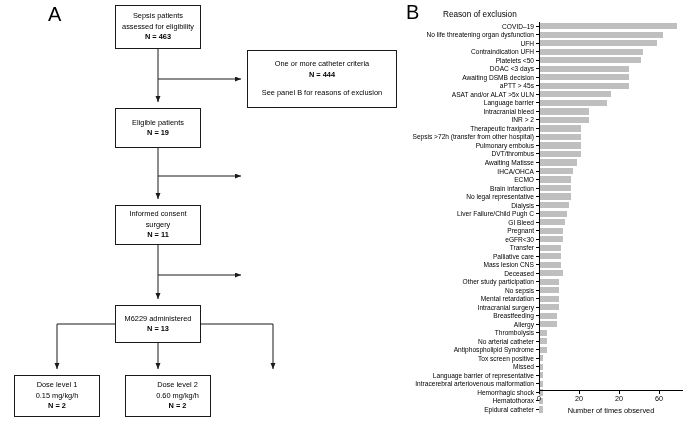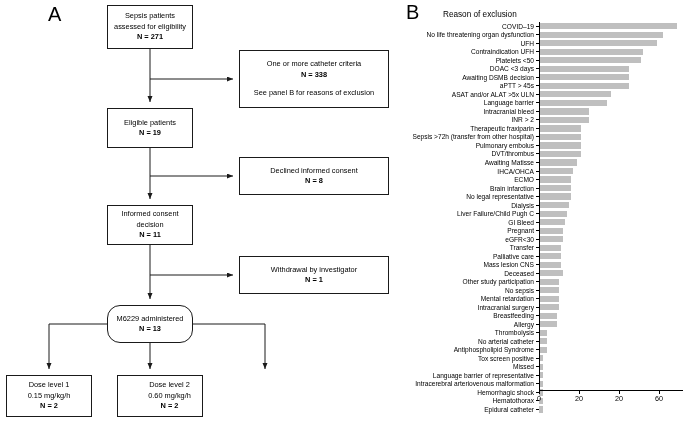--- a/index.html
+++ b/index.html
@@ -26,21 +26,21 @@
     font-weight: 400;
     line-height: 1;
     color: #000;
   }
   #panel-letter-a { left: 48px; top: 4px; }
   #panel-letter-b { left: 406px; top: 2px; }
 
   
   #flowchart {
     position: absolute;
-    left: 0; top: 0;
+    left: 8px; top: 0;
     width: 400px; height: 397px;
   }
   .flow-box {
     position: absolute;
     box-sizing: border-box;
     border: 1px solid #1a1a1a;
     background: #ffffff;
     display: flex;
     flex-direction: column;
     align-items: center;
@@ -54,21 +54,21 @@
   .flow-box .ln { display: block; white-space: nowrap; }
   .flow-box .ln.b { font-weight: bold; }
   .flow-box .ln.gap { margin-top: 8px; }
 
   #box-screened   { left: 107px; top: 5px;   width: 86px;  height: 44px; }
   #box-excluded   { left: 239px; top: 50px;  width: 150px; height: 58px; }
   #box-eligible   { left: 107px; top: 108px; width: 86px;  height: 40px; }
   #box-declined   { left: 239px; top: 157px; width: 150px; height: 38px; }
   #box-consent    { left: 107px; top: 205px; width: 86px;  height: 40px; }
   #box-withdrawal { left: 239px; top: 256px; width: 150px; height: 38px; }
-  #box-admin      { left: 107px; top: 305px; width: 86px;  height: 38px; border-radius: 13px; }
+  #box-admin      { left: 107px; top: 305px; width: 86px;  height: 38px; }
   #box-dose1      { left: 6px;   top: 375px; width: 86px;  height: 42px; }
   #box-dose2      { left: 117px; top: 375px; width: 86px;  height: 42px; padding-left: 22px; }
   #box-dose3      { left: 222px; top: 375px; width: 86px;  height: 42px; }
 
   #flow-lines { position: absolute; left: 0; top: 0; width: 400px; height: 423px; }
 
   
   #chart {
     position: absolute;
     left: 395px; top: 0;
@@ -196,49 +196,41 @@
 
         <line x1="150" y1="343" x2="150" y2="369" marker-end="url(#arrow)"></line>
         <path d="M107,324 L49,324 L49,369" marker-end="url(#arrow)"></path>
         <path d="M193,324 L265,324 L265,369" marker-end="url(#arrow)"></path>
       </g>
     </svg>
 
     <div class="flow-box" id="box-screened">
       <span class="ln">Sepsis patients</span>
       <span class="ln">assessed for eligibility</span>
-      <span class="ln b">N = 271</span>
+      <span class="ln b">N = 463</span>
     </div>
 
     <div class="flow-box" id="box-excluded">
       <span class="ln">One or more catheter criteria</span>
-      <span class="ln b">N = 338</span>
+      <span class="ln b">N = 444</span>
       <span class="ln gap">See panel B for reasons of exclusion</span>
     </div>
 
     <div class="flow-box" id="box-eligible">
       <span class="ln">Eligible patients</span>
       <span class="ln b">N = 19</span>
     </div>
 
-    <div class="flow-box" id="box-declined">
-      <span class="ln">Declined informed consent</span>
-      <span class="ln b">N = 8</span>
-    </div>
 
     <div class="flow-box" id="box-consent">
       <span class="ln">Informed consent</span>
-      <span class="ln">decision</span>
+      <span class="ln">surgery</span>
       <span class="ln b">N = 11</span>
     </div>
 
-    <div class="flow-box" id="box-withdrawal">
-      <span class="ln">Withdrawal by investigator</span>
-      <span class="ln b">N = 1</span>
-    </div>
 
     <div class="flow-box" id="box-admin">
       <span class="ln">M6229 administered</span>
       <span class="ln b">N = 13</span>
     </div>
 
     <div class="flow-box" id="box-dose1">
       <span class="ln">Dose level 1</span>
       <span class="ln">0.15 mg/kg/h</span>
       <span class="ln b">N = 2</span>
@@ -585,15 +577,16 @@
     <div id="xticks-holder">
         <div class="xtick" style="left: 144px;"></div>
         <div class="xtick-label" style="left: 144px;">0</div>
         <div class="xtick" style="left: 184px;"></div>
         <div class="xtick-label" style="left: 184px;">20</div>
         <div class="xtick" style="left: 224px;"></div>
         <div class="xtick-label" style="left: 224px;">20</div>
         <div class="xtick" style="left: 264px;"></div>
         <div class="xtick-label" style="left: 264px;">60</div>
       </div>
+    <div id="xaxis-title">Number of times observed</div>
   </div>
 
 </div>
 
 </body></html>

